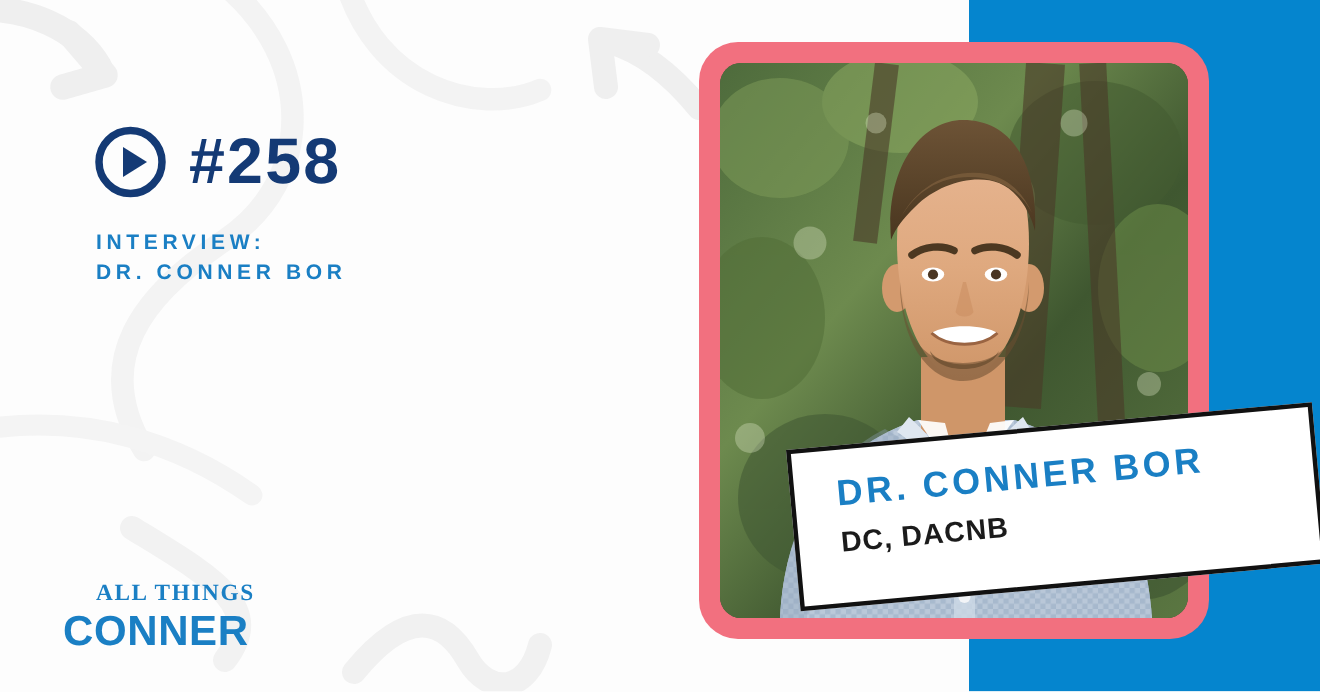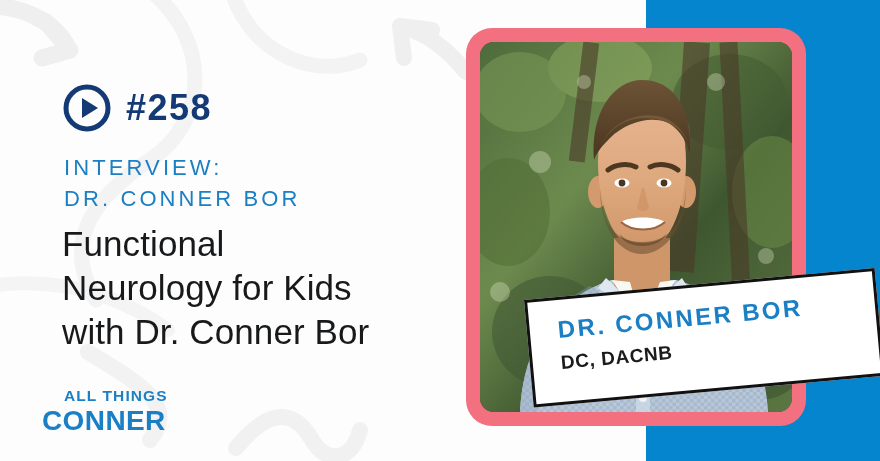--- a/index.html
+++ b/index.html
@@ -55,42 +55,42 @@
     font-size:19px; font-weight:bold; letter-spacing:0.6px;
     color:#1b1b1b; white-space:nowrap;
   }
 
   
   .left-col { position:absolute; left:0; top:0; width:466px; height:461px; }
 
   .ep-row { position:absolute; left:62px; top:83px; display:flex; align-items:center; gap:14px; }
   .play-icon { width:50px; height:50px; display:block; }
   .ep-num {
-    font-size:36px; font-weight:bold; color:#143a75; letter-spacing:1.5px;
+    font-size:43px; font-weight:bold; color:#143a75; letter-spacing:1.5px;
     line-height:1;
   }
 
   .kicker {
     position:absolute; left:64px; top:152px;
-    font-size:22px; font-weight:normal; color:#1a7fc4;
+    font-size:14px; font-weight:bold; color:#1a7fc4;
     letter-spacing:3.1px; line-height:1.42;
     white-space:pre-line;
   }
 
   .title {
     position:absolute; left:62px; top:222px; width:400px;
     font-size:35px; font-weight:400; color:#17191b;
     letter-spacing:0.1px; line-height:1.26;
     white-space:pre-line;
   }
 
   .brand { position:absolute; left:42px; top:388px; }
   .brand .b1 {
     font-size:15.5px; font-weight:bold; color:#1a7fc4;
-    letter-spacing:1.1px; line-height:1; margin-left:22px;
+    letter-spacing:1.1px; line-height:1; margin-left:22px;font-family:Liberation Serif, serif;
   }
   .brand .b2 {
     font-size:28px; font-weight:bold; color:#1a7fc4;
     letter-spacing:0.4px; line-height:1.05; margin-top:2px;
   }
 </style>
 </head>
 <body>
 
 <div id="canvas">
@@ -135,23 +135,20 @@
           <circle cx="25" cy="25" r="21" fill="none" stroke="#143a75" stroke-width="5"></circle>
           <path d="M 20 15 L 36 25 L 20 35 Z" fill="#143a75"></path>
         </svg>
       </span>
       <span class="ep-num">#258</span>
     </div>
 
     <div class="kicker">INTERVIEW:
 DR. CONNER BOR</div>
 
-    <h1 class="title">Functional
-Neurology for Kids
-with Dr. Conner Bor</h1>
 
     <div class="brand">
       <div class="b1">ALL THINGS</div>
       <div class="b2">CONNER</div>
     </div>
   </div>
 
   <div class="photo-frame">
     <div class="photo-inner">
       <svg viewBox="0 0 312 370" preserveAspectRatio="xMidYMid slice" xmlns="http://www.w3.org/2000/svg">

